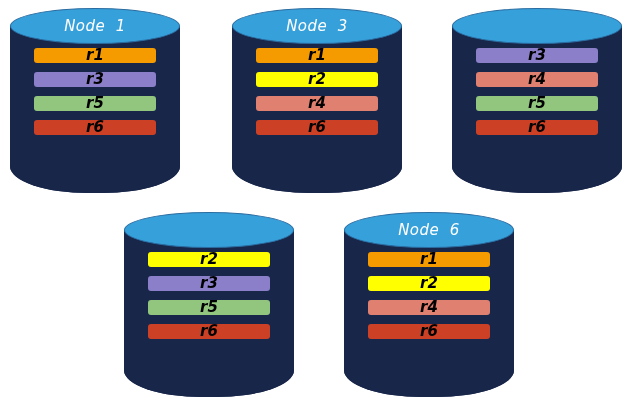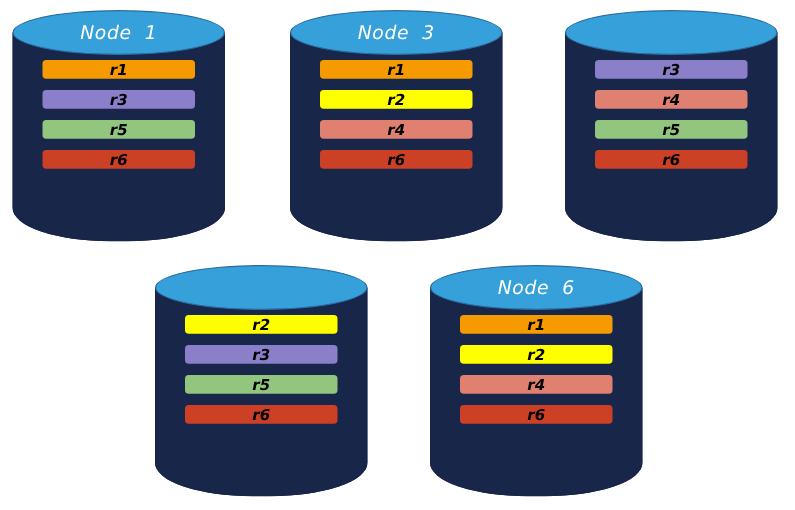--- a/index.html
+++ b/index.html
@@ -76,21 +76,21 @@
     box-sizing: border-box;
     padding: 0 14%;
   }
   .replica {
     height: 15px;
     margin-bottom: 9px;
     border-radius: 3px;
     display: flex;
     align-items: center;
     justify-content: center;
-    font-size: 12px;
+    font-size: 15px;
     font-weight: bold;
     color: #000000;
     line-height: 1;
   }
   .replica:last-child { margin-bottom: 0; }
 </style>
 </head>
 <body>
 
 <div id="diagram" style="background: rgb(255, 255, 255);">

